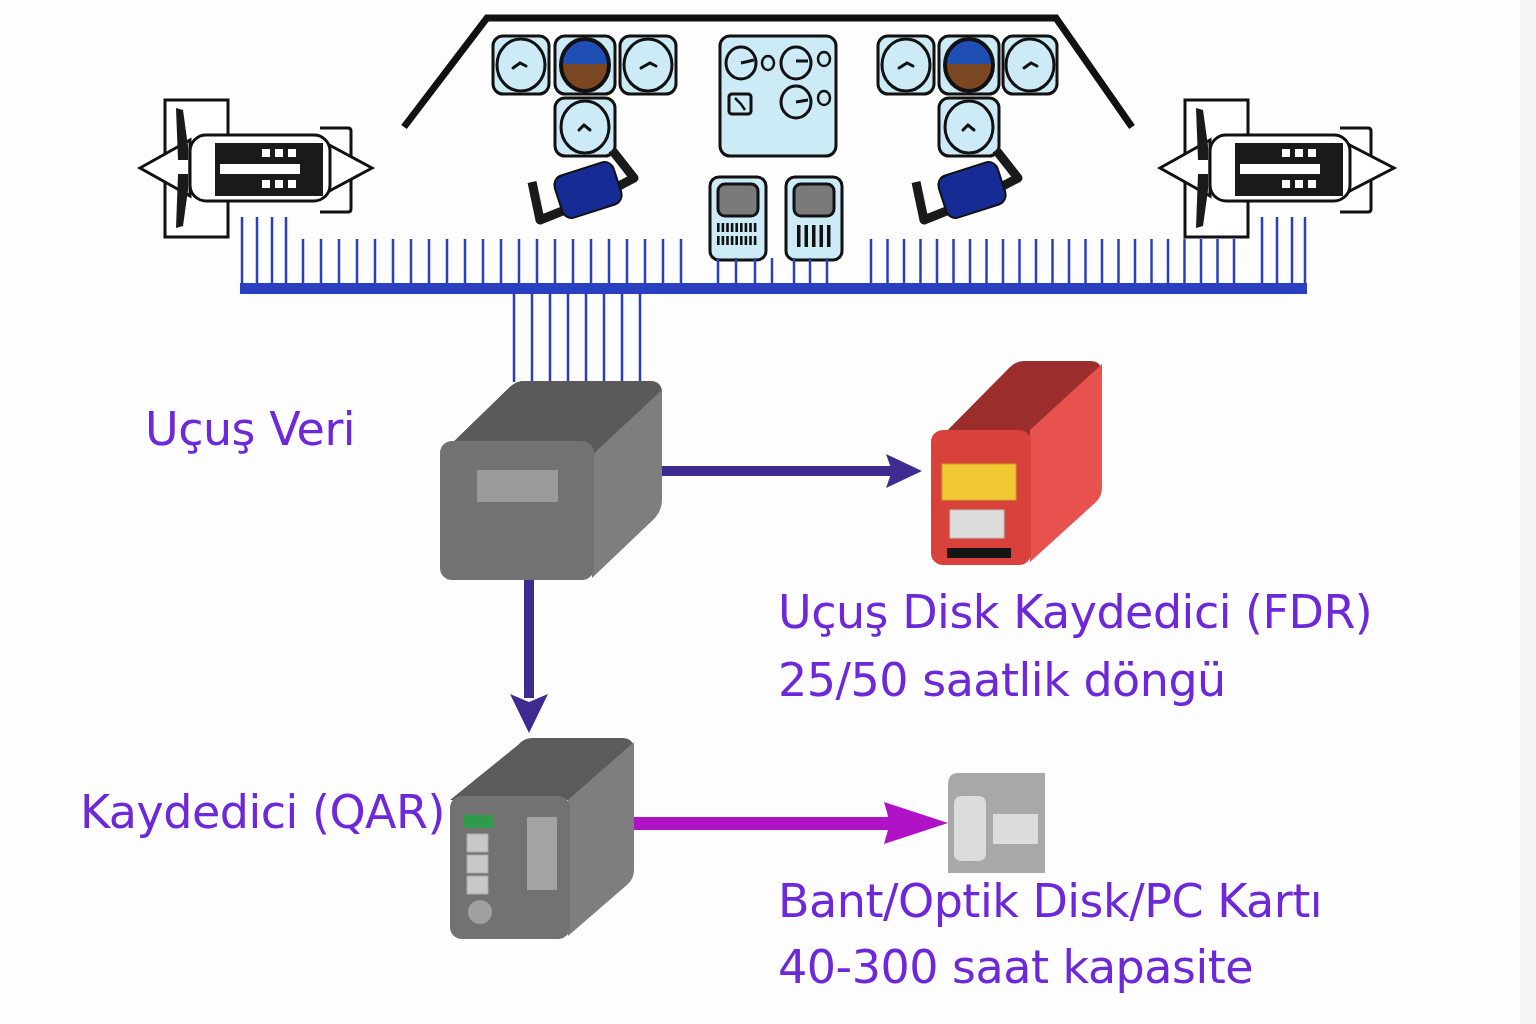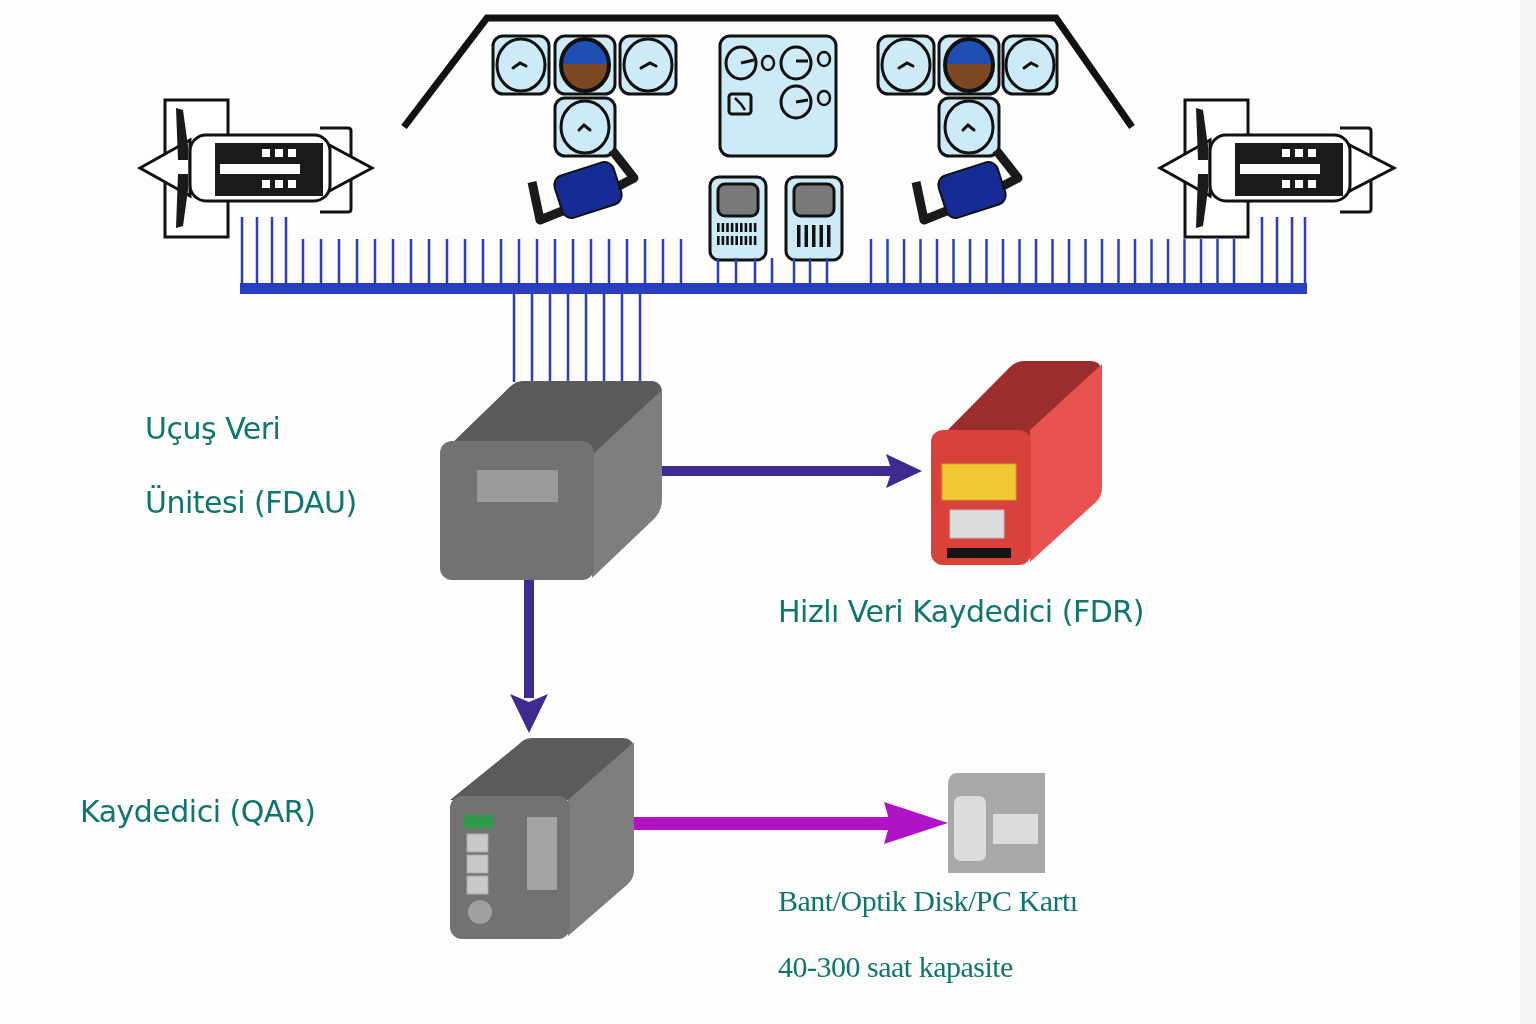--- a/index.html
+++ b/index.html
@@ -5,29 +5,29 @@
     html, body { margin: 0; padding: 0; }
     body {
       width: 1536px; height: 1024px; overflow: hidden;
       background: #fdfdfe;
       position: relative;
       font-family: "DejaVu Sans", sans-serif;
     }
     .edge-strip { position: absolute; top: 0; right: 0; width: 16px; height: 1024px; background: #f5f5f6; }
     svg#diagram { position: absolute; left: 0; top: 0; }
     .label {
-      position: absolute; color: #0f766e; font-size: 30px; line-height: 72px;
+      position: absolute; color: #6d28d9; font-size: 46px; line-height: 72px;
       white-space: nowrap; letter-spacing: -0.5px;
       font-family: "DejaVu Sans", sans-serif;
     }
     .label div { display: block; }
     #lbl-fdau { left: 145px; top: 392px; line-height: 74px; }
     #lbl-qar { left: 80px; top: 776px; line-height: 72px; }
     #lbl-fdr { left: 778px; top: 578px; line-height: 68px; }
-    #lbl-media { left: 778px; top: 868px; line-height: 66px; font-family: Liberation Serif, serif; }
+    #lbl-media { left: 778px; top: 868px; line-height: 66px; }
   </style>
 </head>
 <body>
 
 <div class="edge-strip"></div>
 
 <svg id="diagram" width="1536" height="1024" viewBox="0 0 1536 1024" xmlns="http://www.w3.org/2000/svg">
   <defs>
     <marker id="arrowPurple" markerWidth="10" markerHeight="10" refX="6" refY="5" orient="auto" markerUnits="userSpaceOnUse" viewBox="0 0 10 10">
       <path d="M0,0 L10,5 L0,10 L3,5 Z" fill="#3f2a8f"></path>
@@ -299,25 +299,25 @@
     <polygon points="510,694 529,733 548,694 529,702" fill="#3f2a8f"></polygon>
   </g>
   <g>
     <rect x="634" y="817" width="256" height="13" fill="#b012c6"></rect>
     <polygon points="884,802 948,823 884,844 890,823" fill="#b012c6"></polygon>
   </g>
 </svg>
 
 <div id="lbl-fdau" class="label">
   <div>Uçuş Veri</div>
-  <div>Ünitesi (FDAU)</div>
 </div>
 
 <div id="lbl-fdr" class="label">
-  <div>Hizlı Veri Kaydedici (FDR)</div>
+  <div>Uçuş Disk Kaydedici (FDR)</div>
+  <div>25/50 saatlik döngü</div>
 </div>
 
 <div id="lbl-qar" class="label">
   <div>Kaydedici (QAR)</div>
 </div>
 
 <div id="lbl-media" class="label">
   <div>Bant/Optik Disk/PC Kartı</div>
   <div>40-300 saat kapasite</div>
 </div>

